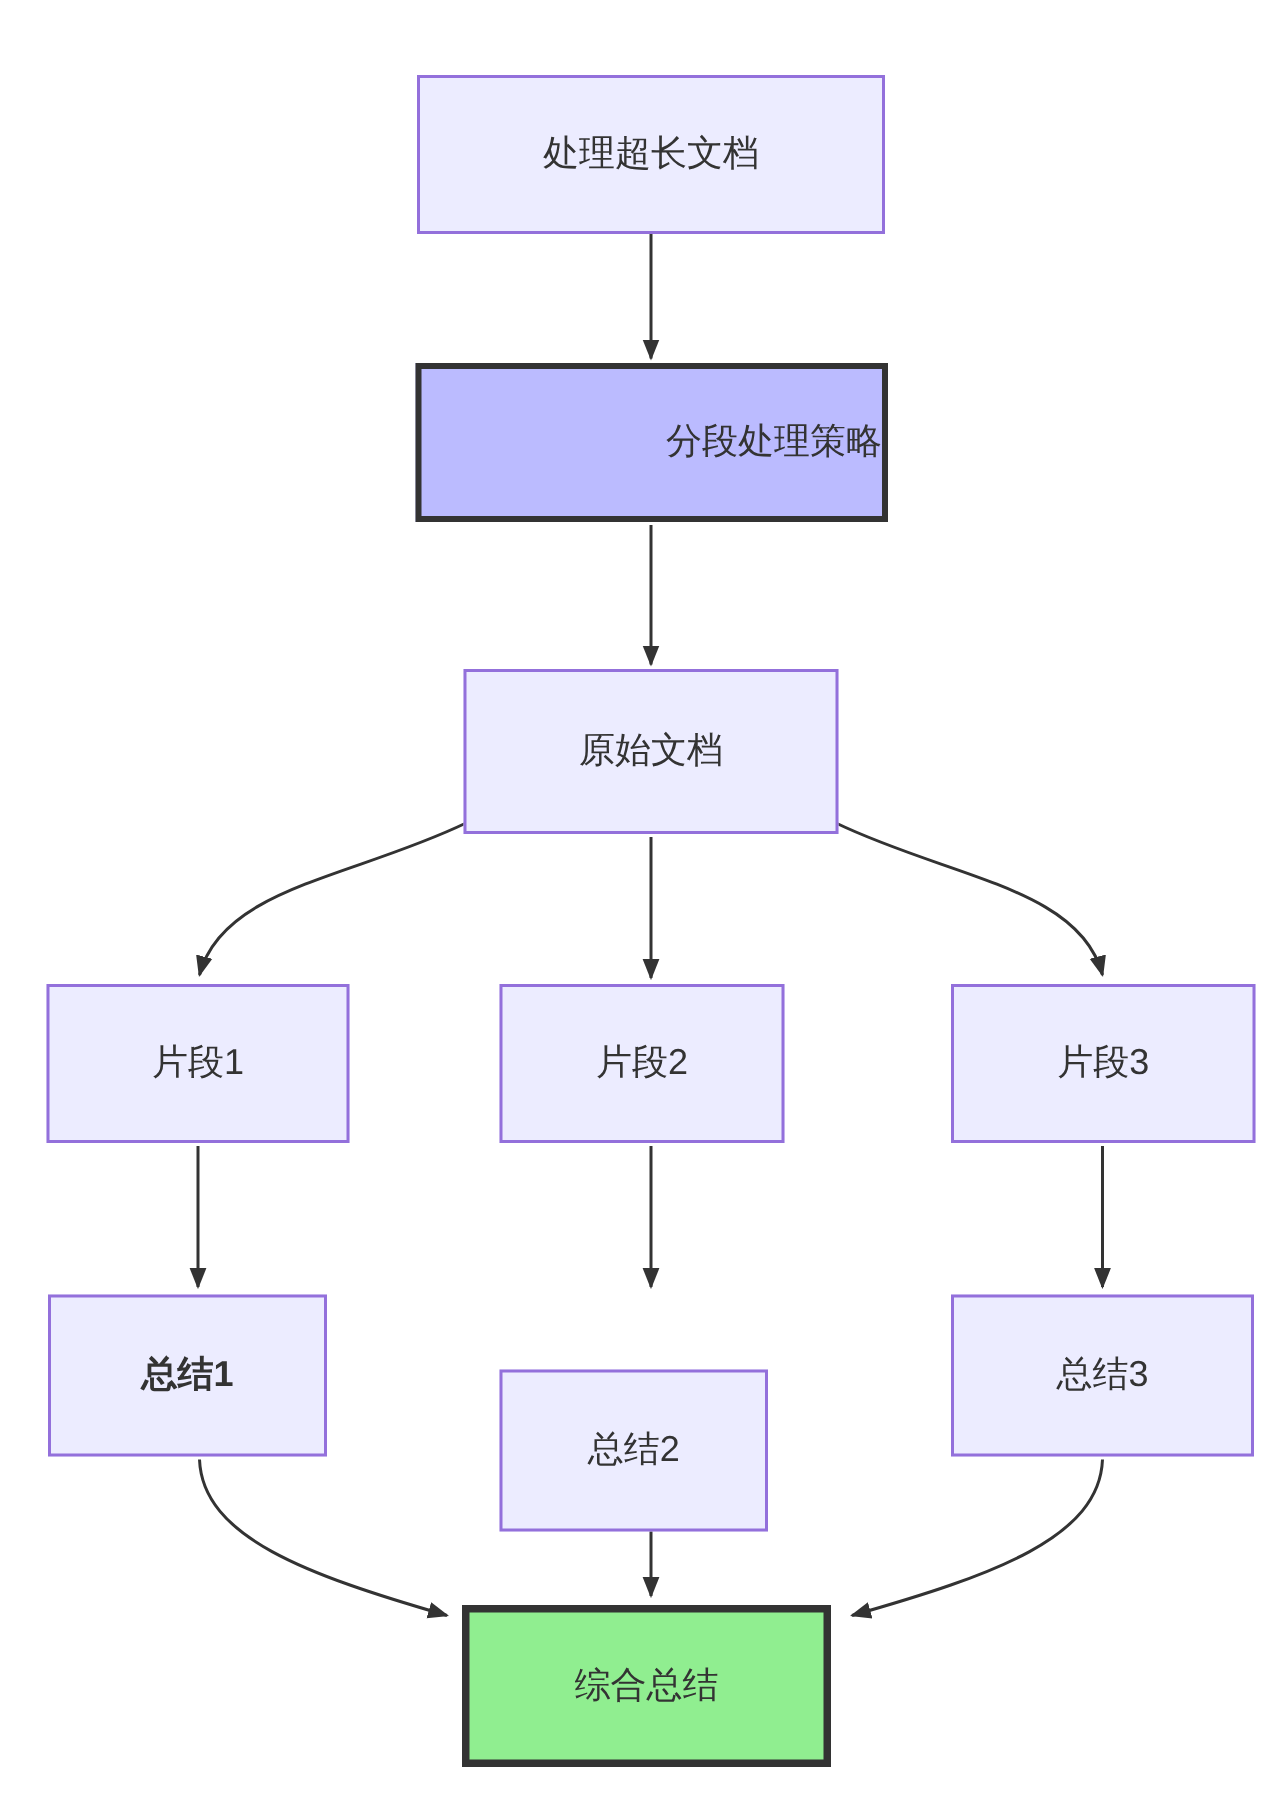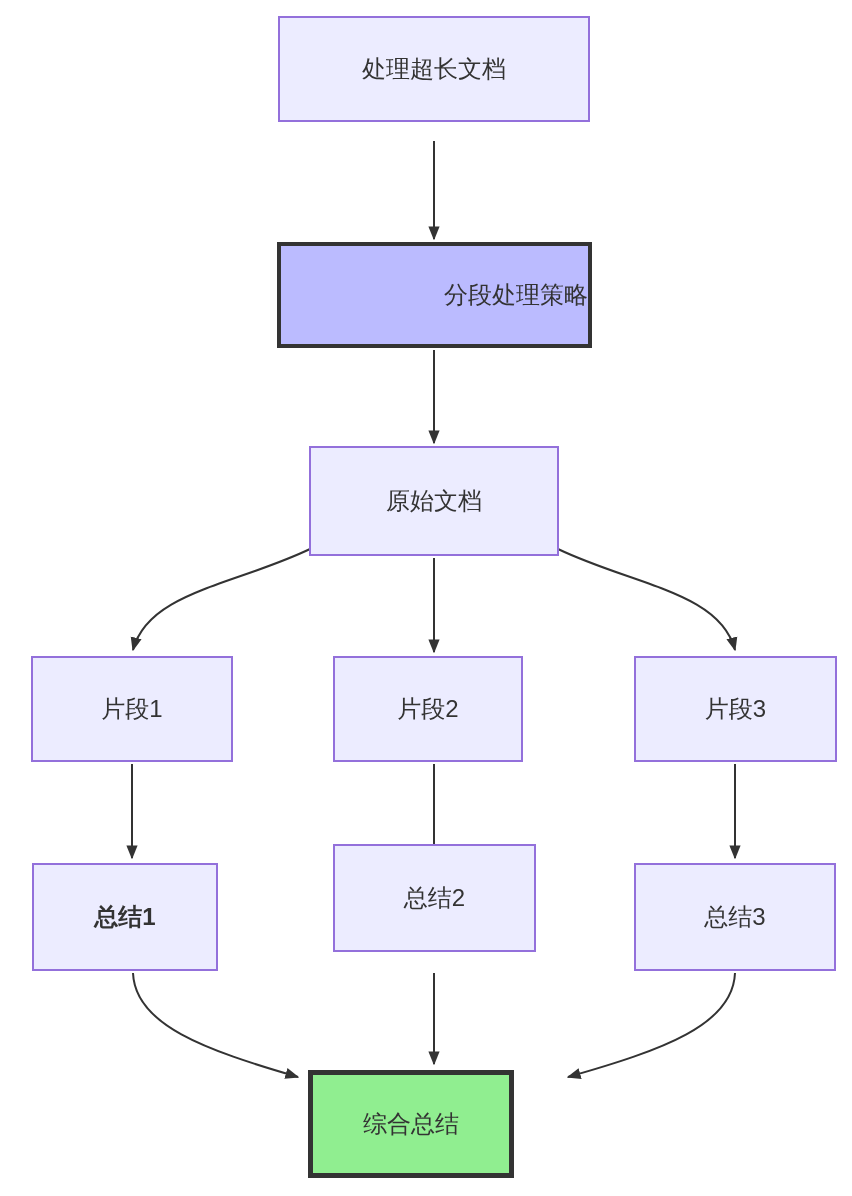--- a/index.html
+++ b/index.html
@@ -47,30 +47,30 @@
   .node.highlight {
     background: var(--highlight-fill, #BBBBFF);
     border: 4px solid var(--highlight-stroke, #333333);
     justify-content: flex-end;
   }
   .node.success {
     background: var(--success-fill, #90EE90);
     border: 5px solid var(--success-stroke, #333333);
   }
   
-  .n-start    { left: 278px; top: 16px;   width: 312px; height: 106px; justify-content: center; }
+  .n-start    { left: 278px; top: 50px;   width: 312px; height: 106px; justify-content: center; }
   .n-strategy { left: 277px; top: 242px;  width: 315px; height: 106px; }
   .n-source   { left: 309px; top: 446px;  width: 250px; height: 110px; }
   .n-frag1    { left: 31px;  top: 656px;  width: 202px; height: 106px; }
   .n-frag2    { left: 333px; top: 656px;  width: 190px; height: 106px; }
   .n-frag3    { left: 634px; top: 656px;  width: 203px; height: 106px; }
   .n-sum1     { left: 32px;  top: 863px;  width: 186px; height: 108px; font-weight: bold; }
-  .n-sum2     { left: 333px; top: 844px;  width: 203px; height: 108px; }
+  .n-sum2     { left: 333px; top: 913px;  width: 179px; height: 108px; }
   .n-sum3     { left: 634px; top: 863px;  width: 202px; height: 108px; }
-  .n-final    { left: 308px; top: 1070px; width: 206px; height: 108px; text-align: right; }
+  .n-final    { left: 308px; top: 1070px; width: 246px; height: 108px; text-align: right; }
 </style>
 </head>
 <body>
 
 <div class="canvas">
 
   <svg class="edges-layer" viewBox="0 0 852 1196" xmlns="http://www.w3.org/2000/svg">
     <defs>
       <marker id="arrow" viewBox="0 0 10 10" refX="9" refY="5" markerWidth="7" markerHeight="7" orient="auto">
         <path class="arrowhead" d="M 0 1 L 10 5 L 0 9 z"></path>

